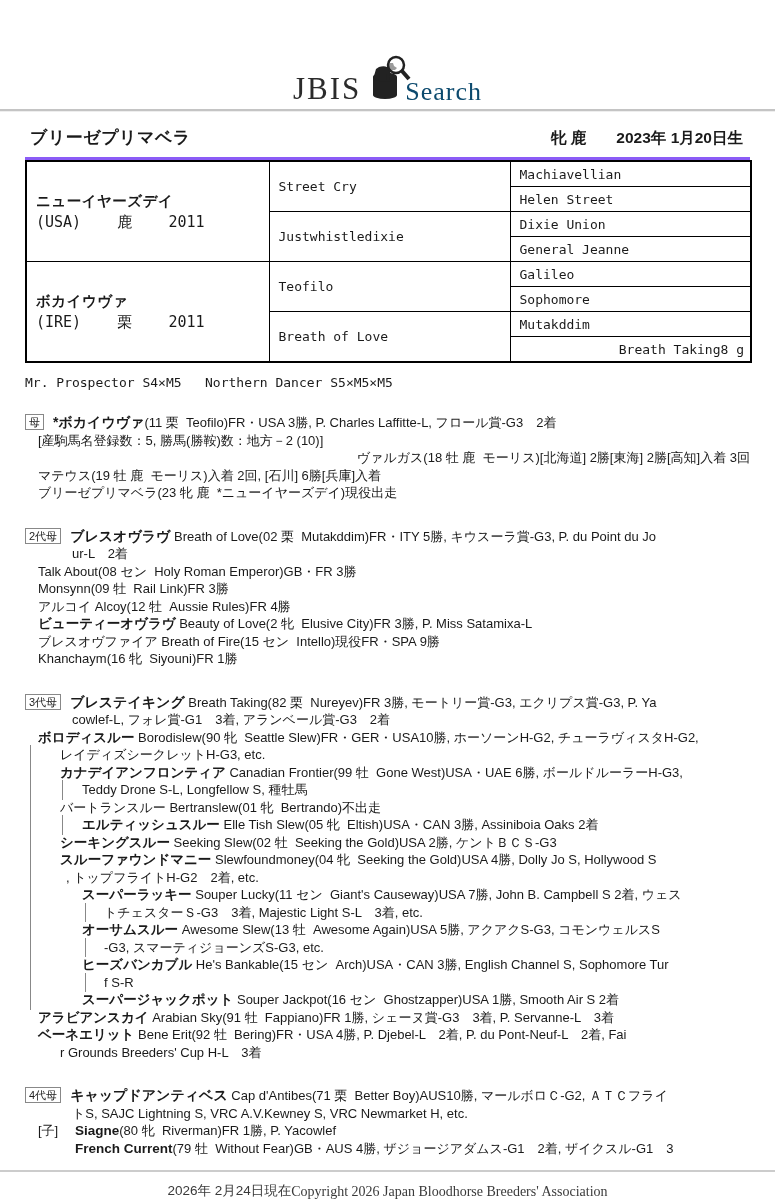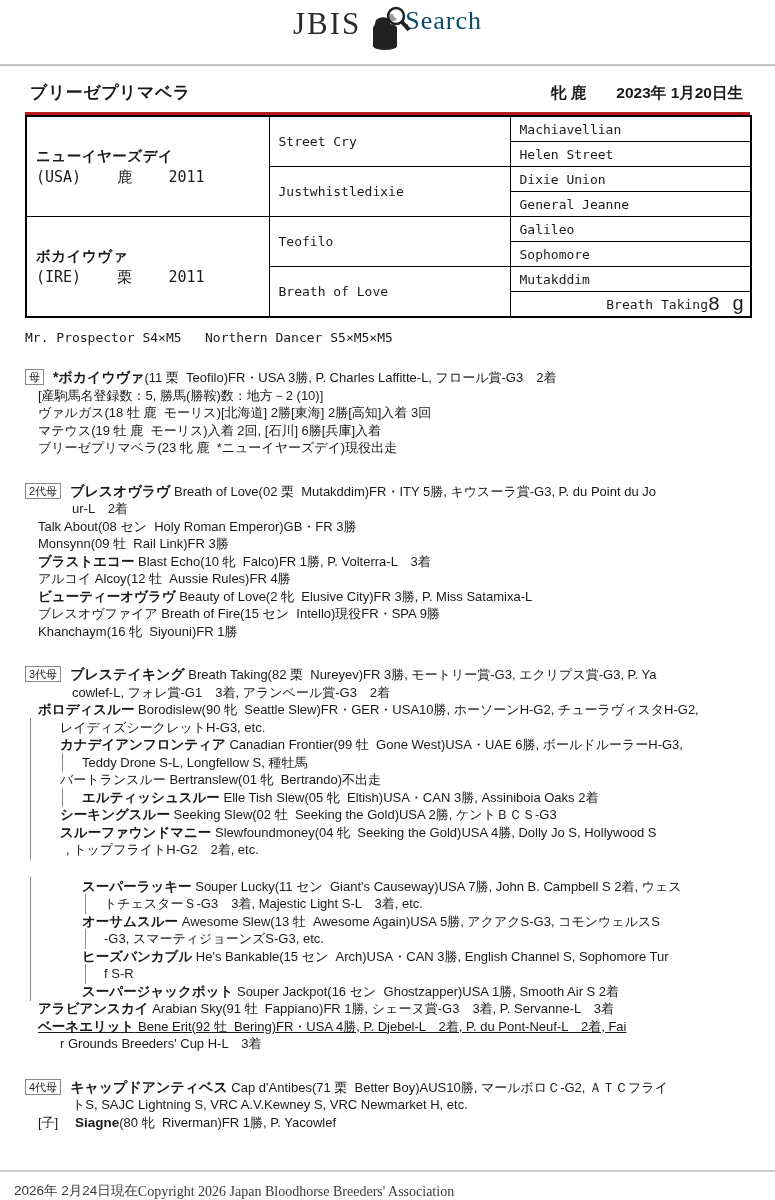--- a/index.html
+++ b/index.html
@@ -2,54 +2,54 @@
 <html><head>
 <meta charset="utf-8">
 <style>
   html,body{margin:0;padding:0;}
   body{
     position:relative;width:775px;height:1200px;overflow:hidden;
     background:#fff;color:#1a1a1a;
     font-family:"Liberation Sans","DejaVu Sans",sans-serif;
   }
   
-  .header{height:56px;display:flex;align-items:flex-start;justify-content:center;padding-top:6px;}
+  .header{height:56px;display:flex;align-items:flex-end;justify-content:center;padding-top:6px;margin-top:45px;}
   .logo-jbis{font-family:"Liberation Serif","DejaVu Serif",serif;font-size:31px;letter-spacing:2px;color:#2b2b2b;}
   .logo-search{font-family:"Liberation Serif","DejaVu Serif",serif;font-size:26px;letter-spacing:1px;color:#0c4a6e;margin-left:-6px;}
   .logo-icon{margin:0 0 0 4px;position:relative;top:-2px;}
   .hdr-rule{height:2px;background:#c4c4c4;border-bottom:1px solid #eee;margin-top:2px;}
   
-  .titlebar{display:flex;align-items:flex-end;margin:14px 25px 0;border-bottom:3px solid #b91c1c;padding:0 5px 8px 5px;}
+  .titlebar{display:flex;align-items:flex-end;margin:14px 25px 0;border-bottom:3px solid #8b5cf6;padding:0 5px 8px 5px;}
   .hname{font-weight:bold;font-size:17px;letter-spacing:.5px;}
   .hinfo{margin-left:auto;display:flex;gap:30px;font-weight:bold;font-size:15.5px;white-space:pre;padding-right:2px;}
   
   table.ped{border-collapse:collapse;margin:0 25px;width:725px;table-layout:fixed;border:2px solid #000;}
   table.ped td{border:1px solid #000;padding:0 6px 0 9px;height:24px;overflow:hidden;
     font-family:"DejaVu Sans Mono","Liberation Mono",monospace;font-size:13px;vertical-align:middle;}
   .jname{font-family:"Liberation Sans","DejaVu Sans",sans-serif;font-weight:bold;font-size:14.5px;letter-spacing:.5px;}
   .jdetail{white-space:pre;font-size:15px;margin-top:2px;}
   .cellflex{display:flex;justify-content:flex-end;align-items:center;}
-  .extra{font-size:20px;font-family:Liberation Mono, monospace;}
+  .extra{font-size:13px;}
   
   .inbreed{margin:12px 25px 0;font-family:"DejaVu Sans Mono","Liberation Mono",monospace;font-size:13px;white-space:pre;}
   
   .sections{margin:22px 25px 0;}
   .section{margin-top:26px;}
   .section:first-child{margin-top:24px;}
   .line{position:relative;line-height:17.5px;font-size:13px;white-space:pre;}
   .bar{position:absolute;top:-1px;bottom:-1px;width:0;border-left:1px solid #888;}
   .boxlabel{display:inline-block;border:1px solid #888;padding:0 3px;margin-right:9px;
     font-size:11px;line-height:14px;vertical-align:1px;color:#222;}
   .bname{font-weight:bold;font-size:13.5px;}
   .head .bname{font-size:14px;}
   .pre{display:inline-block;width:37px;}
   
   .footer{position:absolute;left:0;right:0;bottom:0;}
   .footer-rule{border-top:2px solid #ccc;}
-  .footer-row{display:flex;justify-content:flex-start;align-items:flex-end;padding:10px 14px 0 14px;
+  .footer-row{display:flex;justify-content:center;align-items:flex-end;padding:10px 14px 0 14px;
     font-size:13.5px;color:#3a3a3a;}
   .footer-copy{font-family:"Liberation Serif","DejaVu Serif",serif;font-size:14px;}
 </style>
 </head>
 <body>
 
 <div class="header">
   <span class="logo-jbis">JBIS</span>
   <span class="logo-icon">
     <svg width="46" height="48" viewBox="0 0 46 48">
@@ -123,62 +123,62 @@
   </tr>
 </tbody>
   </table>
 
 <div class="inbreed">Mr. Prospector S4×M5   Northern Dancer S5×M5×M5</div>
 
 <div class="sections">
     <div class="section">
       <div class="line head"><span class="boxlabel">母</span><span class="bname">*ボカイウヴァ</span><span class="txt">(11 栗  Teofilo)FR・USA 3勝, P. Charles Laffitte-L, フロール賞-G3　2着</span></div>
       <div class="line" style="padding-left: 13px;"><span class="txt">[産駒馬名登録数：5, 勝馬(勝鞍)数：地方－2 (10)]</span></div>
-      <div class="line" style="padding-left: 13px;"><span class="txt">ヴァルガス(18 牡 鹿  モーリス)[北海道] 2勝[東海] 2勝[高知]入着 3回</span></div>
+      <div class="line" style="padding-left: 13px; text-align: right;"><span class="txt">ヴァルガス(18 牡 鹿  モーリス)[北海道] 2勝[東海] 2勝[高知]入着 3回</span></div>
       <div class="line" style="padding-left: 13px;"><span class="txt">マテウス(19 牡 鹿  モーリス)入着 2回, [石川] 6勝[兵庫]入着</span></div>
       <div class="line" style="padding-left: 13px;"><span class="txt">ブリーゼプリマベラ(23 牝 鹿  *ニューイヤーズデイ)現役出走</span></div>
     </div>
     <div class="section">
       <div class="line head"><span class="boxlabel">2代母</span><span class="bname">ブレスオヴラヴ</span><span class="txt"> Breath of Love(02 栗  Mutakddim)FR・ITY 5勝, キウスーラ賞-G3, P. du Point du Jo</span></div>
       <div class="line" style="padding-left: 47px;"><span class="txt">ur-L　2着</span></div>
       <div class="line" style="padding-left: 13px;"><span class="txt">Talk About(08 セン  Holy Roman Emperor)GB・FR 3勝</span></div>
       <div class="line" style="padding-left: 13px;"><span class="txt">Monsynn(09 牡  Rail Link)FR 3勝</span></div>
-      <div class="line" style="padding-left: 13px;"><span class="bname">ブラストエコー</span><span class="txt"> Blast Echo(10 牝  Falco)FR 1勝, P. Volterra-L　3着</span></div>
       <div class="line" style="padding-left: 13px;"><span class="txt">アルコイ Alcoy(12 牡  Aussie Rules)FR 4勝</span></div>
       <div class="line" style="padding-left: 13px;"><span class="bname">ビューティーオヴラヴ</span><span class="txt"> Beauty of Love(2 牝  Elusive City)FR 3勝, P. Miss Satamixa-L</span></div>
       <div class="line" style="padding-left: 13px;"><span class="txt">ブレスオヴファイア Breath of Fire(15 セン  Intello)現役FR・SPA 9勝</span></div>
       <div class="line" style="padding-left: 13px;"><span class="txt">Khanchaym(16 牝  Siyouni)FR 1勝</span></div>
     </div>
     <div class="section">
       <div class="line head"><span class="boxlabel">3代母</span><span class="bname">ブレステイキング</span><span class="txt"> Breath Taking(82 栗  Nureyev)FR 3勝, モートリー賞-G3, エクリプス賞-G3, P. Ya</span></div>
       <div class="line" style="padding-left: 47px;"><span class="txt">cowlef-L, フォレ賞-G1　3着, アランベール賞-G3　2着</span></div>
       <div class="line" style="padding-left: 13px;"><span class="bname">ボロディスルー</span><span class="txt"> Borodislew(90 牝  Seattle Slew)FR・GER・USA10勝, ホーソーンH-G2, チューラヴィスタH-G2,</span></div>
       <div class="line" style="padding-left: 35px;"><span class="bar" style="left: 5px;"></span><span class="txt">レイディズシークレットH-G3, etc.</span></div>
       <div class="line" style="padding-left: 35px;"><span class="bar" style="left: 5px;"></span><span class="bname">カナデイアンフロンティア</span><span class="txt"> Canadian Frontier(99 牡  Gone West)USA・UAE 6勝, ボールドルーラーH-G3,</span></div>
       <div class="line" style="padding-left: 57px;"><span class="bar" style="left: 5px;"></span><span class="bar" style="left: 37px;"></span><span class="txt">Teddy Drone S-L, Longfellow S, 種牡馬</span></div>
       <div class="line" style="padding-left: 35px;"><span class="bar" style="left: 5px;"></span><span class="txt">バートランスルー Bertranslew(01 牝  Bertrando)不出走</span></div>
       <div class="line" style="padding-left: 57px;"><span class="bar" style="left: 5px;"></span><span class="bar" style="left: 37px;"></span><span class="bname">エルティッシュスルー</span><span class="txt"> Elle Tish Slew(05 牝  Eltish)USA・CAN 3勝, Assiniboia Oaks 2着</span></div>
       <div class="line" style="padding-left: 35px;"><span class="bar" style="left: 5px;"></span><span class="bname">シーキングスルー</span><span class="txt"> Seeking Slew(02 牡  Seeking the Gold)USA 2勝, ケントＢＣＳ-G3</span></div>
       <div class="line" style="padding-left: 35px;"><span class="bar" style="left: 5px;"></span><span class="bname">スルーファウンドマニー</span><span class="txt"> Slewfoundmoney(04 牝  Seeking the Gold)USA 4勝, Dolly Jo S, Hollywood S</span></div>
       <div class="line" style="padding-left: 41px;"><span class="bar" style="left: 5px;"></span><span class="txt">, トップフライトH-G2　2着, etc.</span></div>
-      <div class="line" style="padding-left: 57px; margin-top: 19px;"><span class="bar" style="left: 5px;"></span><span class="bname">スーパーラッキー</span><span class="txt"> Souper Lucky(11 セン  Giant's Causeway)USA 7勝, John B. Campbell S 2着, ウェス</span></div>
+      <div class="line" style="padding-left: 57px;"><span class="bar" style="left: 5px;"></span><span class="bname">スーパーラッキー</span><span class="txt"> Souper Lucky(11 セン  Giant's Causeway)USA 7勝, John B. Campbell S 2着, ウェス</span></div>
       <div class="line" style="padding-left: 79px;"><span class="bar" style="left: 5px;"></span><span class="bar" style="left: 60px;"></span><span class="txt">トチェスターＳ-G3　3着, Majestic Light S-L　3着, etc.</span></div>
       <div class="line" style="padding-left: 57px;"><span class="bar" style="left: 5px;"></span><span class="bname">オーサムスルー</span><span class="txt"> Awesome Slew(13 牡  Awesome Again)USA 5勝, アクアクS-G3, コモンウェルスS</span></div>
       <div class="line" style="padding-left: 79px;"><span class="bar" style="left: 5px;"></span><span class="bar" style="left: 60px;"></span><span class="txt">-G3, スマーティジョーンズS-G3, etc.</span></div>
       <div class="line" style="padding-left: 57px;"><span class="bar" style="left: 5px;"></span><span class="bname">ヒーズバンカブル</span><span class="txt"> He's Bankable(15 セン  Arch)USA・CAN 3勝, English Channel S, Sophomore Tur</span></div>
       <div class="line" style="padding-left: 79px;"><span class="bar" style="left: 5px;"></span><span class="bar" style="left: 60px;"></span><span class="txt">f S-R</span></div>
       <div class="line" style="padding-left: 57px;"><span class="bar" style="left: 5px;"></span><span class="bname">スーパージャックポット</span><span class="txt"> Souper Jackpot(16 セン  Ghostzapper)USA 1勝, Smooth Air S 2着</span></div>
       <div class="line" style="padding-left: 13px;"><span class="bname">アラビアンスカイ</span><span class="txt"> Arabian Sky(91 牡  Fappiano)FR 1勝, シェーヌ賞-G3　3着, P. Servanne-L　3着</span></div>
-      <div class="line" style="padding-left: 13px; text-decoration: underline;"><span class="bname">ベーネエリット</span><span class="txt"> Bene Erit(92 牡  Bering)FR・USA 4勝, P. Djebel-L　2着, P. du Pont-Neuf-L　2着, Fai</span></div>
+      <div class="line" style="padding-left: 13px;"><span class="bname">ベーネエリット</span><span class="txt"> Bene Erit(92 牡  Bering)FR・USA 4勝, P. Djebel-L　2着, P. du Pont-Neuf-L　2着, Fai</span></div>
       <div class="line" style="padding-left: 35px;"><span class="txt">r Grounds Breeders' Cup H-L　3着</span></div>
     </div>
     <div class="section">
       <div class="line head"><span class="boxlabel">4代母</span><span class="bname">キャップドアンティベス</span><span class="txt"> Cap d'Antibes(71 栗  Better Boy)AUS10勝, マールボロＣ-G2, ＡＴＣフライ</span></div>
       <div class="line" style="padding-left: 47px;"><span class="txt">トS, SAJC Lightning S, VRC A.V.Kewney S, VRC Newmarket H, etc.</span></div>
       <div class="line" style="padding-left: 13px;"><span class="pre">[子]</span><span class="bname">Siagne</span><span class="txt">(80 牝  Riverman)FR 1勝, P. Yacowlef</span></div>
+      <div class="line" style="padding-left: 50px;"><span class="bname">French Current</span><span class="txt">(79 牡  Without Fear)GB・AUS 4勝, ザジョージアダムス-G1　2着, ザイクスル-G1　3</span></div>
     </div>
   </div>
 
 <div class="footer">
   <div class="footer-rule"></div>
   <div class="footer-row">
     <span>2026年 2月24日現在</span>
     <span class="footer-copy">Copyright 2026 Japan Bloodhorse Breeders' Association</span>
   </div>
 </div>

